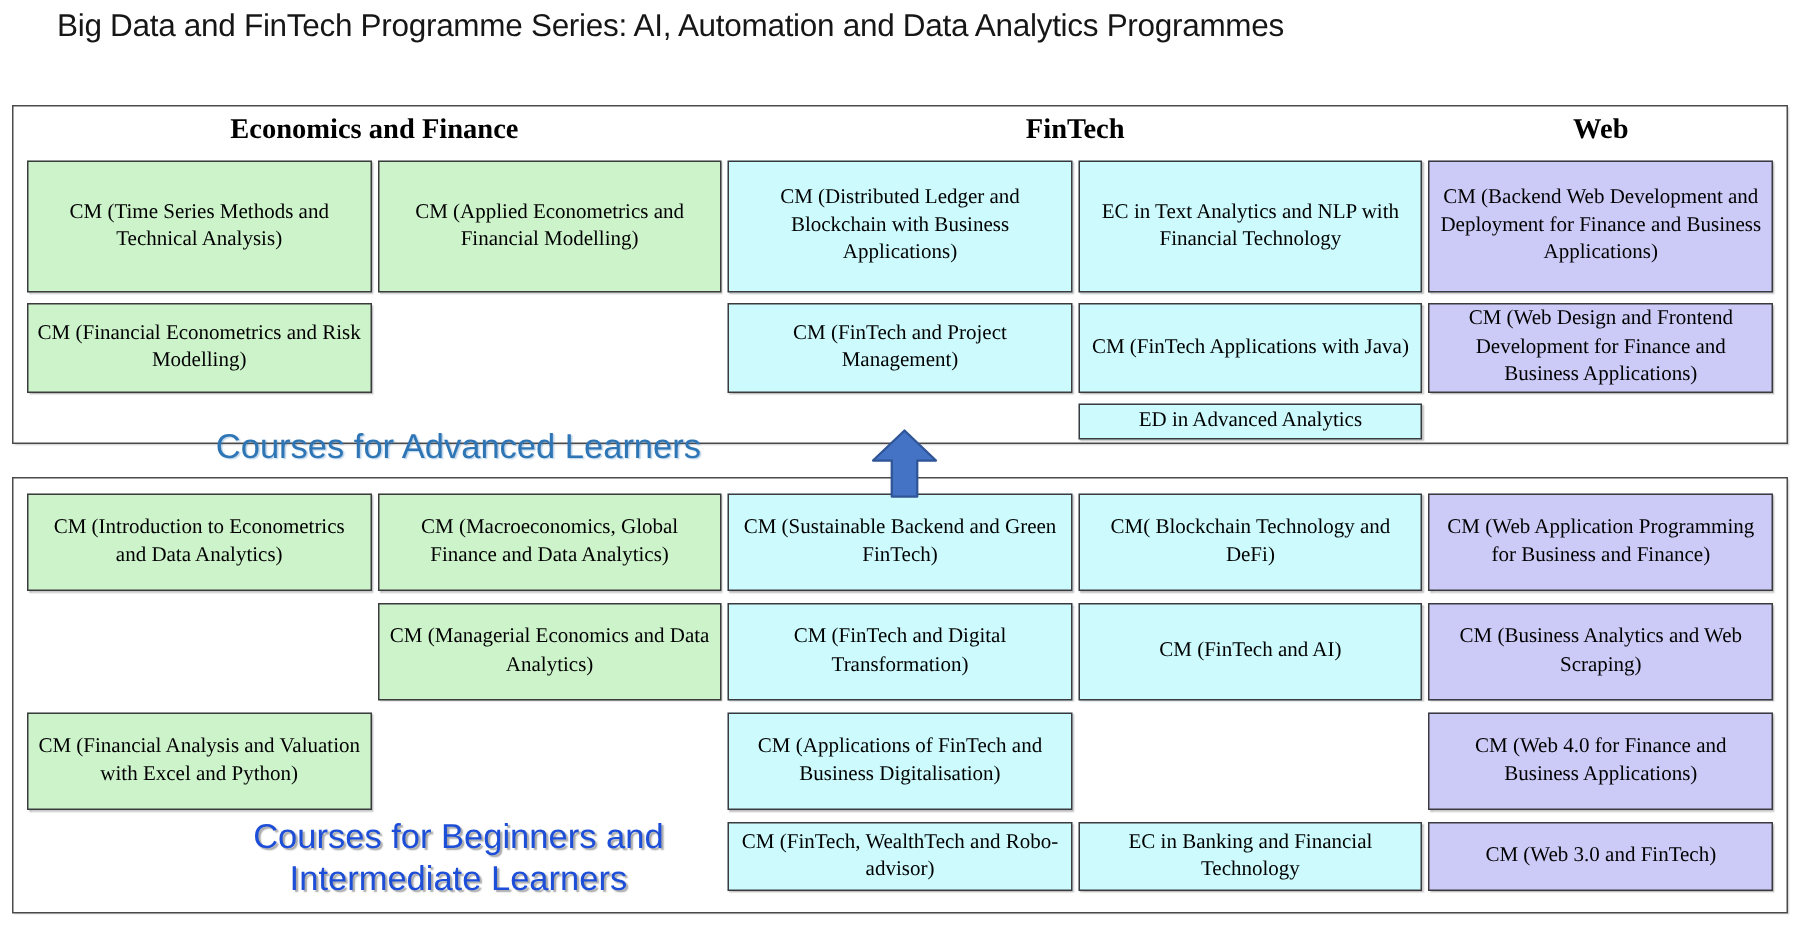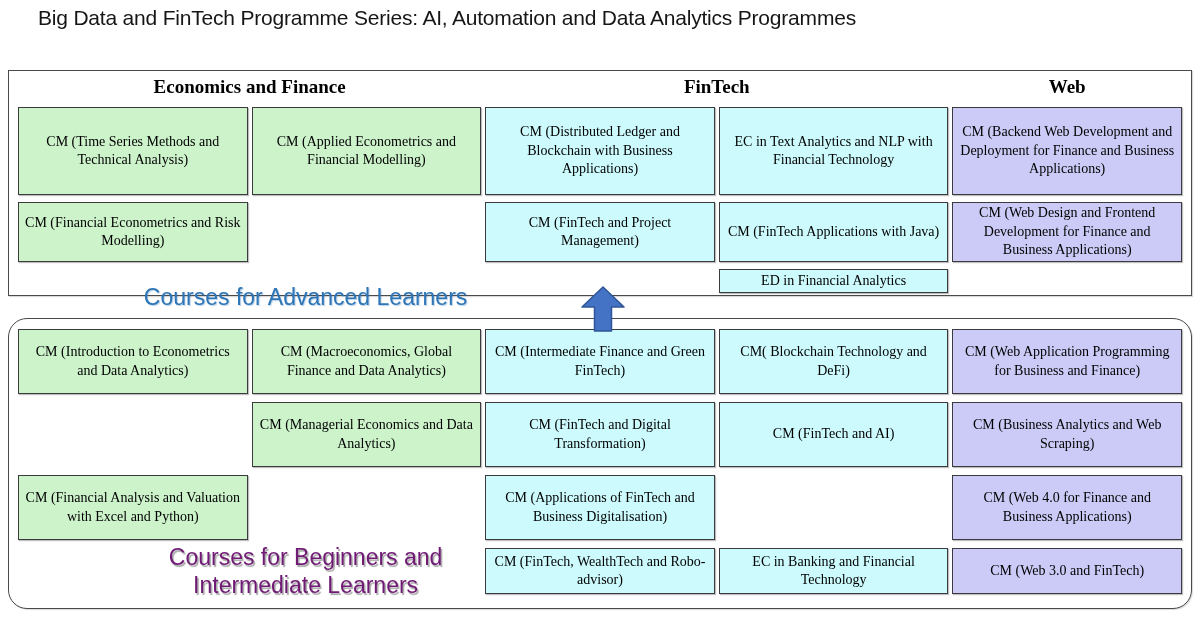--- a/index.html
+++ b/index.html
@@ -4,40 +4,40 @@
 <style>
   html,body{margin:0;padding:0;width:1200px;height:620px;background:#ffffff;overflow:hidden;}
   .stage{position:relative;width:1200px;height:620px;font-family:"Liberation Serif",serif;color:#000;}
 
   .title{position:absolute;left:38px;top:6px;font-family:"Liberation Sans",sans-serif;
          font-size:21px;letter-spacing:-0.2px;color:#161616;white-space:nowrap;}
 
   .frame{position:absolute;left:8px;width:1184px;border:1.5px solid var(--frame_border,#4a4a4a);
          background:#fff;box-sizing:border-box;box-shadow:1px 1px 1px rgba(0,0,0,0.15);}
   .frame.advanced{top:70px;height:226px;}
-  .frame.beginner{top:318px;height:291px;border-radius:19px;}
+  .frame.beginner{top:318px;height:291px;}
 
   .grid{display:grid;grid-template-columns:repeat(5,1fr);column-gap:4px;height:100%;box-sizing:border-box;}
   .advanced .grid{padding:3px 9px 4px;grid-template-rows:26px 88px 60px 24px;row-gap:7px;}
   .beginner .grid{padding:10px 9px;grid-template-rows:65px 65px 65px 46px;row-gap:8px;}
 
   .header{font-weight:bold;font-size:19px;text-align:center;align-self:center;line-height:1.1;}
 
   .box{border:1.7px solid var(--box_border,#3b3b3f);display:flex;align-items:center;justify-content:center;
        text-align:center;padding:1px 5px;font-size:14px;line-height:1.32;box-sizing:border-box;
        box-shadow:1px 1px 1px rgba(0,0,0,0.25);}
   .box.green{background:var(--green,#cdf3cb);}
   .box.cyan{background:var(--cyan,#ccfafd);}
   .box.purple{background:var(--purple,#cccbf7);}
 
   .caption-advanced{grid-area:4/1/5/3;align-self:center;text-align:center;transform:translateX(56px);
        font-family:"Liberation Sans",sans-serif;font-size:23px;color:var(--advanced_caption,#2e75b6);
        text-shadow:1px 1px 1px rgba(46,117,182,0.35);white-space:nowrap;margin-top:32px;}
   .caption-beginner{grid-area:4/1/5/3;align-self:center;text-align:center;transform:translateX(56px);
-       font-family:"Liberation Sans",sans-serif;font-size:23px;line-height:28px;color:#701a75;
+       font-family:"Liberation Sans",sans-serif;font-size:23px;line-height:28px;color:#1d4ed8;
        text-shadow:1.5px 1.5px 1px rgba(0,0,0,0.35);white-space:nowrap;}
 
   .arrow{position:absolute;left:581px;top:286px;z-index:5;}
 </style>
 </head>
 <body>
 
 <div class="stage">
 
   <div class="title">Big Data and FinTech Programme Series: AI, Automation and Data Analytics Programmes</div>
@@ -53,33 +53,33 @@
       <div class="box cyan" style="grid-area:2/4">EC in Text Analytics and NLP with Financial Technology</div>
       <div class="box cyan" style="grid-area:2/3">CM (Distributed Ledger and Blockchain with Business Applications)</div>
       <div class="box purple" style="grid-area:2/5">CM (Backend Web Development and Deployment for Finance and Business Applications)</div>
 
       <div class="box green" style="grid-area:3/1">CM (Financial Econometrics and Risk Modelling)</div>
       <div class="box cyan" style="grid-area:3/3">CM (FinTech and Project Management)</div>
       <div class="box cyan" style="grid-area:3/4">CM (FinTech Applications with Java)</div>
       <div class="box purple" style="grid-area:3/5">CM (Web Design and Frontend Development for Finance and Business Applications)</div>
 
       <div class="caption-advanced">Courses for Advanced Learners</div>
-      <div class="box cyan" style="grid-area:4/4">ED in Financial Analytics</div>
+      <div class="box cyan" style="grid-area:4/4">ED in Advanced Analytics</div>
     </div>
   </section>
 
   <svg class="arrow" width="44" height="46" viewBox="0 0 44 46">
     <polygon points="22,1 43,21 30.5,21 30.5,45 13.5,45 13.5,21 1,21" style="fill:var(--arrow_fill,#4472c4);stroke:var(--arrow_stroke,#2f5597);stroke-width:1.5;stroke-linejoin:round;"></polygon>
   </svg>
 
   <section class="frame beginner">
     <div class="grid">
       <div class="box green" style="grid-area:1/1">CM (Introduction to Econometrics and Data Analytics)</div>
       <div class="box green" style="grid-area:1/2">CM (Macroeconomics, Global Finance and Data Analytics)</div>
-      <div class="box cyan" style="grid-area:1/3">CM (Intermediate Finance and Green FinTech)</div>
+      <div class="box cyan" style="grid-area:1/3">CM (Sustainable Backend and Green FinTech)</div>
       <div class="box cyan" style="grid-area:1/4">CM( Blockchain Technology and DeFi)</div>
       <div class="box purple" style="grid-area:1/5">CM (Web Application Programming for Business and Finance)</div>
 
       <div class="box green" style="grid-area:2/2">CM (Managerial Economics and Data Analytics)</div>
       <div class="box cyan" style="grid-area:2/3">CM (FinTech and Digital Transformation)</div>
       <div class="box cyan" style="grid-area:2/4">CM (FinTech and AI)</div>
       <div class="box purple" style="grid-area:2/5">CM (Business Analytics and Web Scraping)</div>
 
       <div class="box green" style="grid-area:3/1">CM (Financial Analysis and Valuation with Excel and Python)</div>
       <div class="box cyan" style="grid-area:3/3">CM (Applications of FinTech and Business Digitalisation)</div>

